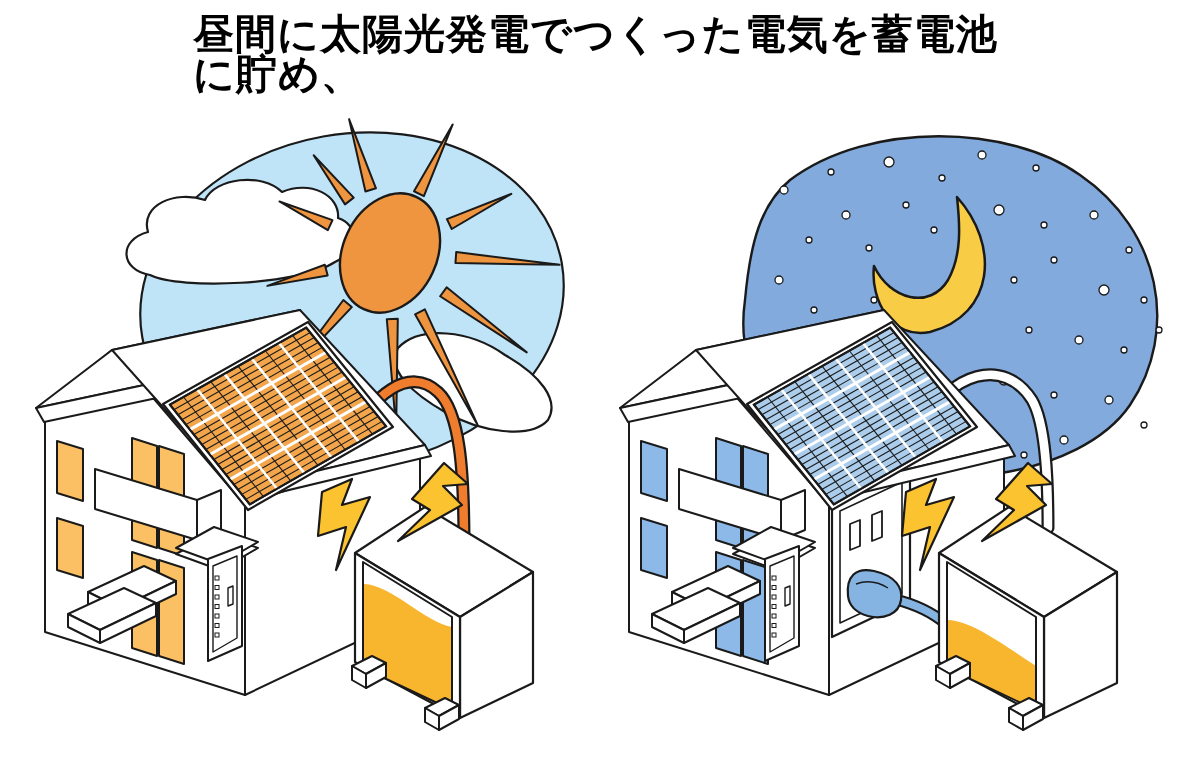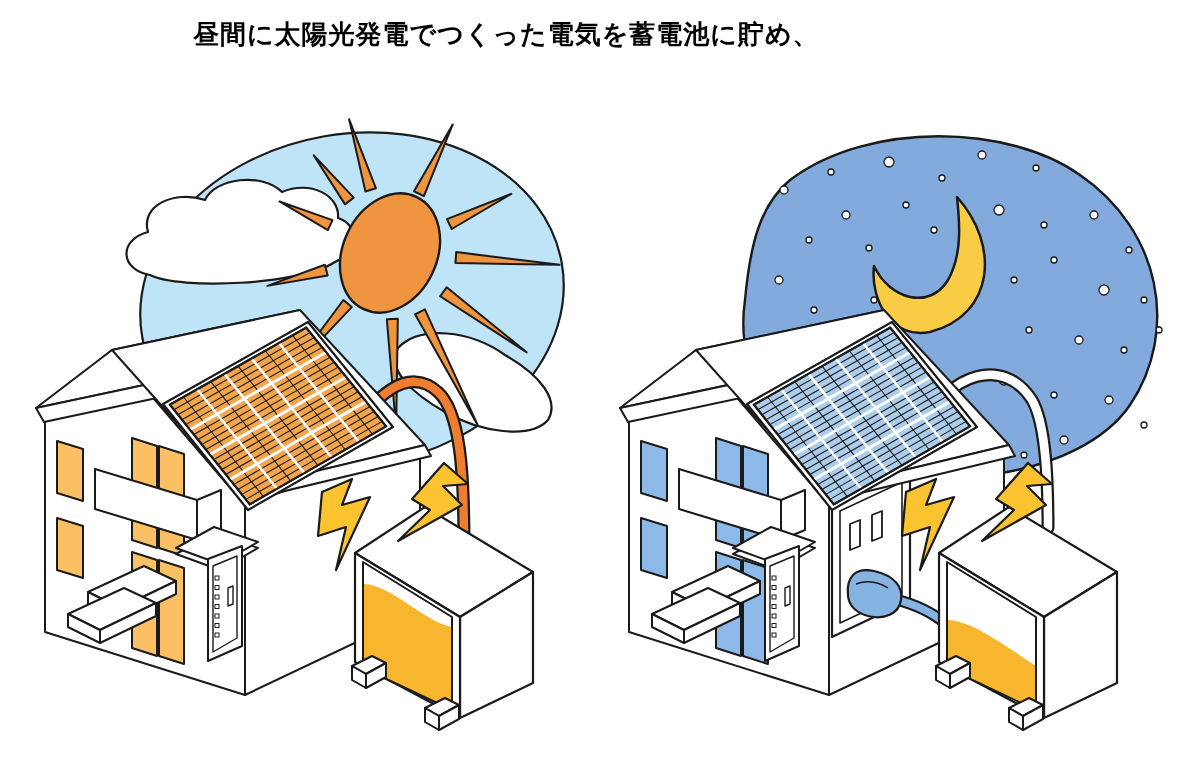--- a/index.html
+++ b/index.html
@@ -1,19 +1,19 @@
 <!DOCTYPE html>
 <html><head>
 <meta charset="utf-8">
 <style>
   html,body{margin:0;padding:0;background:#ffffff;}
   .stage{position:relative;width:1200px;height:760px;background:#ffffff;overflow:hidden;
          font-family:"Liberation Sans","DejaVu Sans",sans-serif;}
   .caption{position:absolute;left:193px;top:14px;width:830px;color:#000;
-           font-size:26px;line-height:40px;font-weight:700;letter-spacing:1px;}
+           font-size:41px;line-height:40px;font-weight:700;letter-spacing:1px;}
   svg{position:absolute;left:0;top:0;}
 </style>
 </head>
 <body>
 
 <div class="stage">
   <div class="caption">
     <div>昼間に太陽光発電でつくった電気を蓄電池に貯め、</div>
   </div>
   <svg id="art" width="1200" height="760" viewBox="0 0 1200 760">

